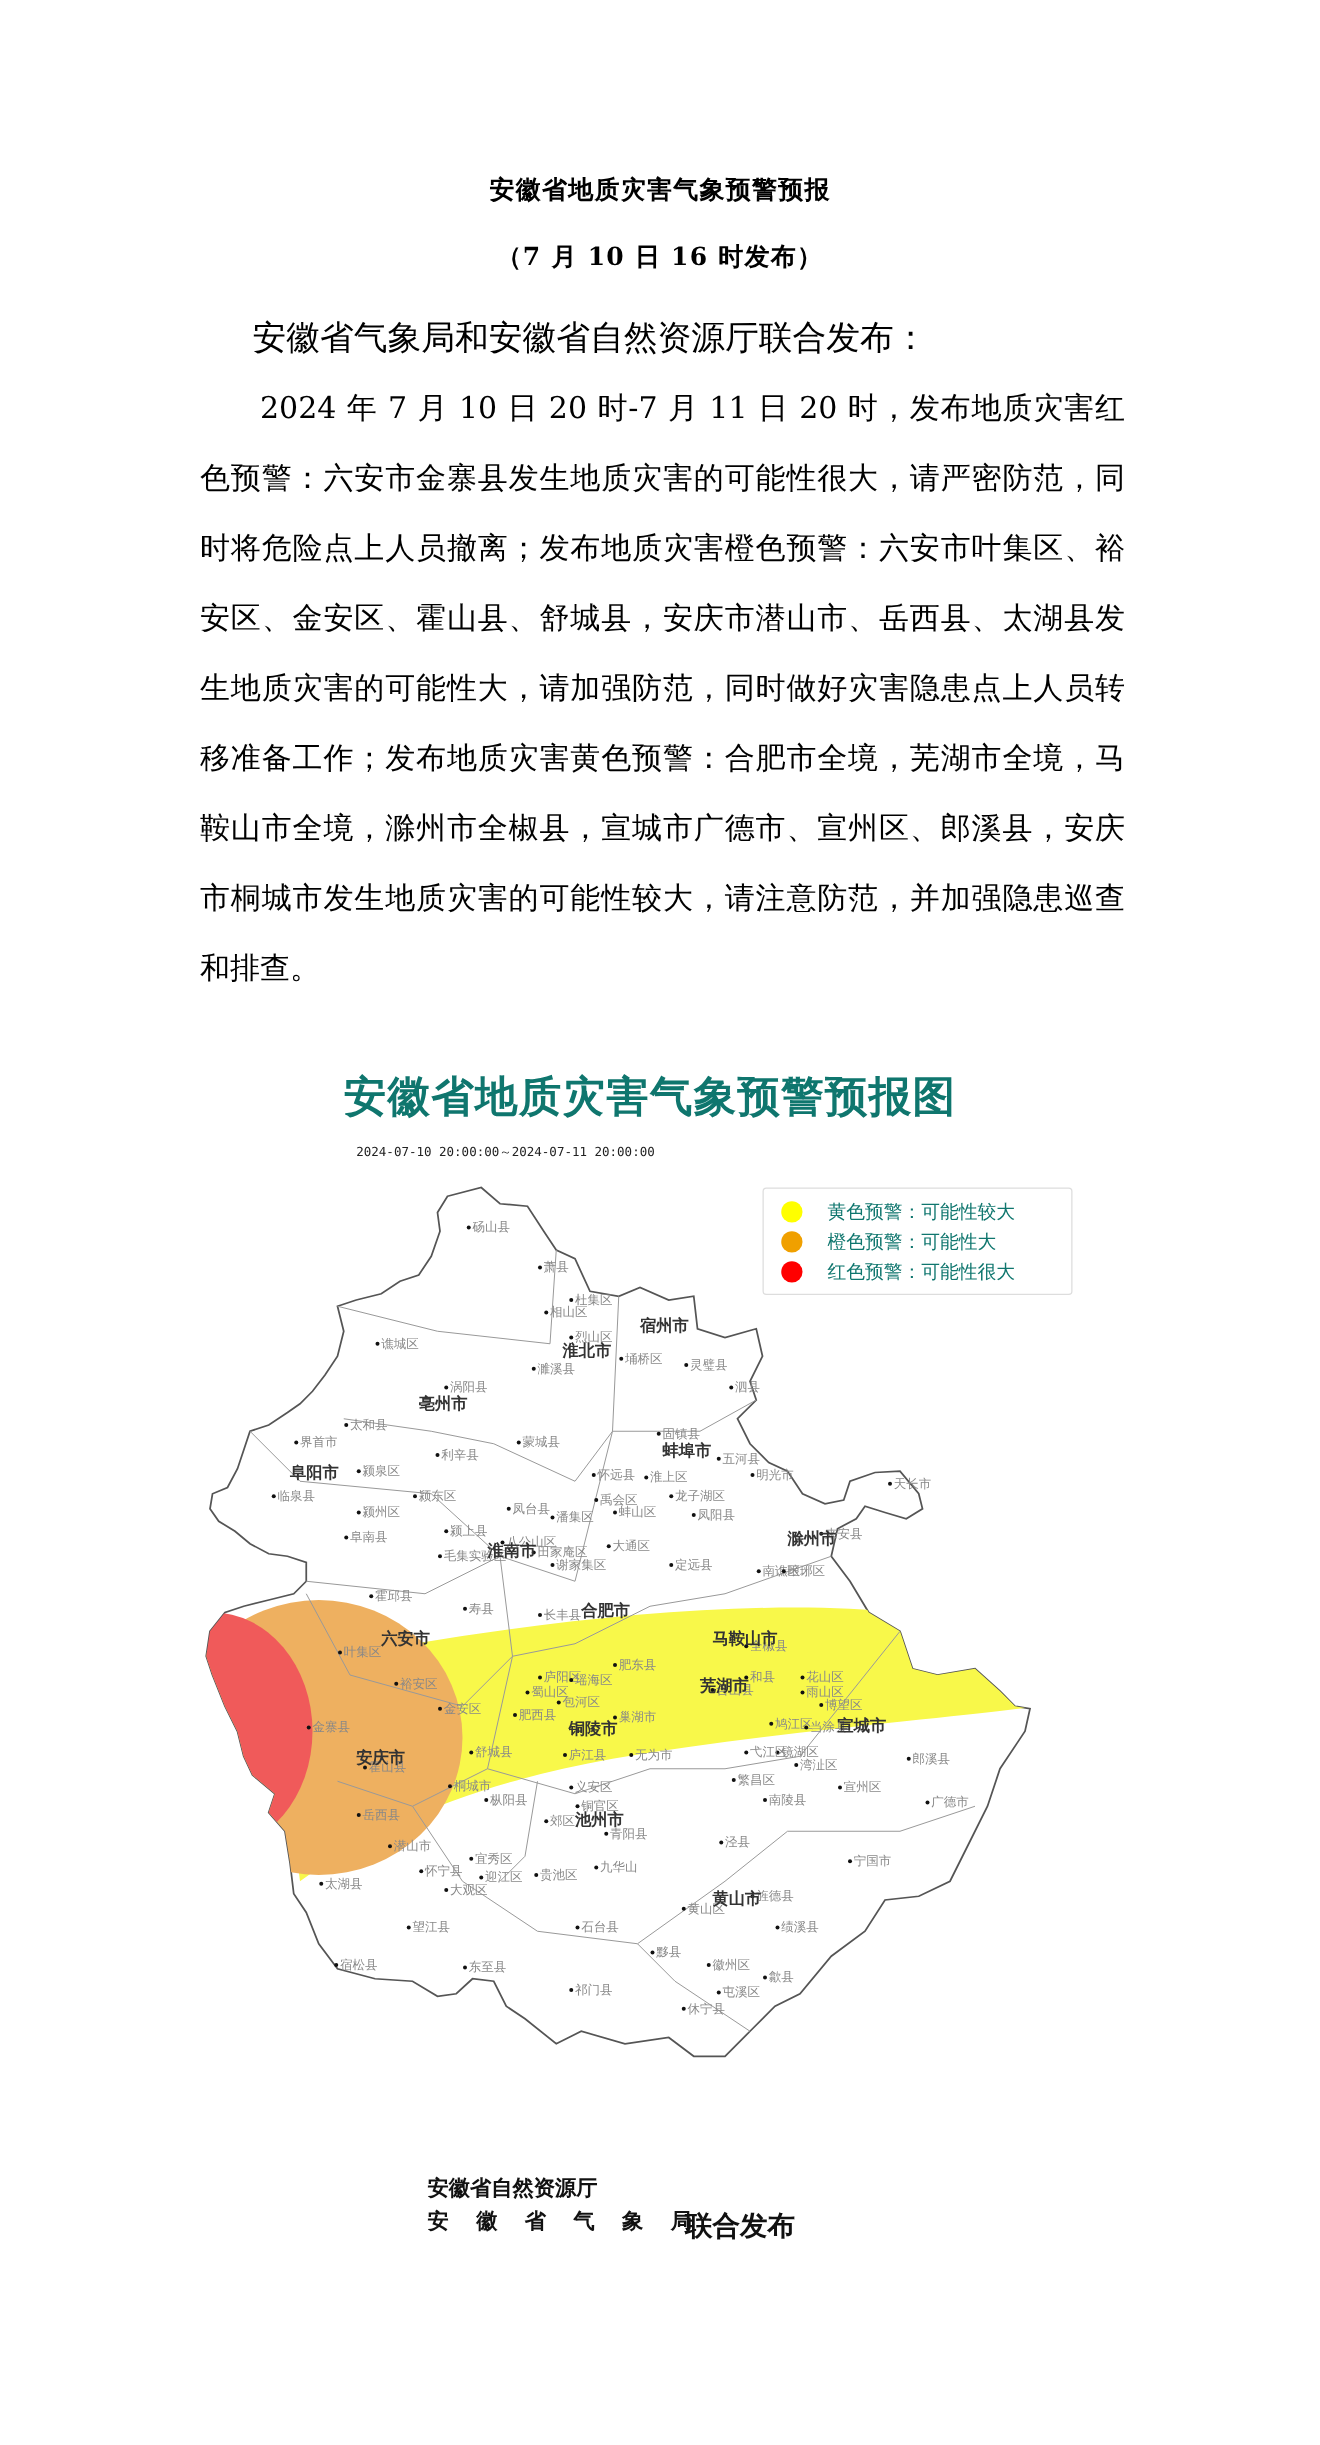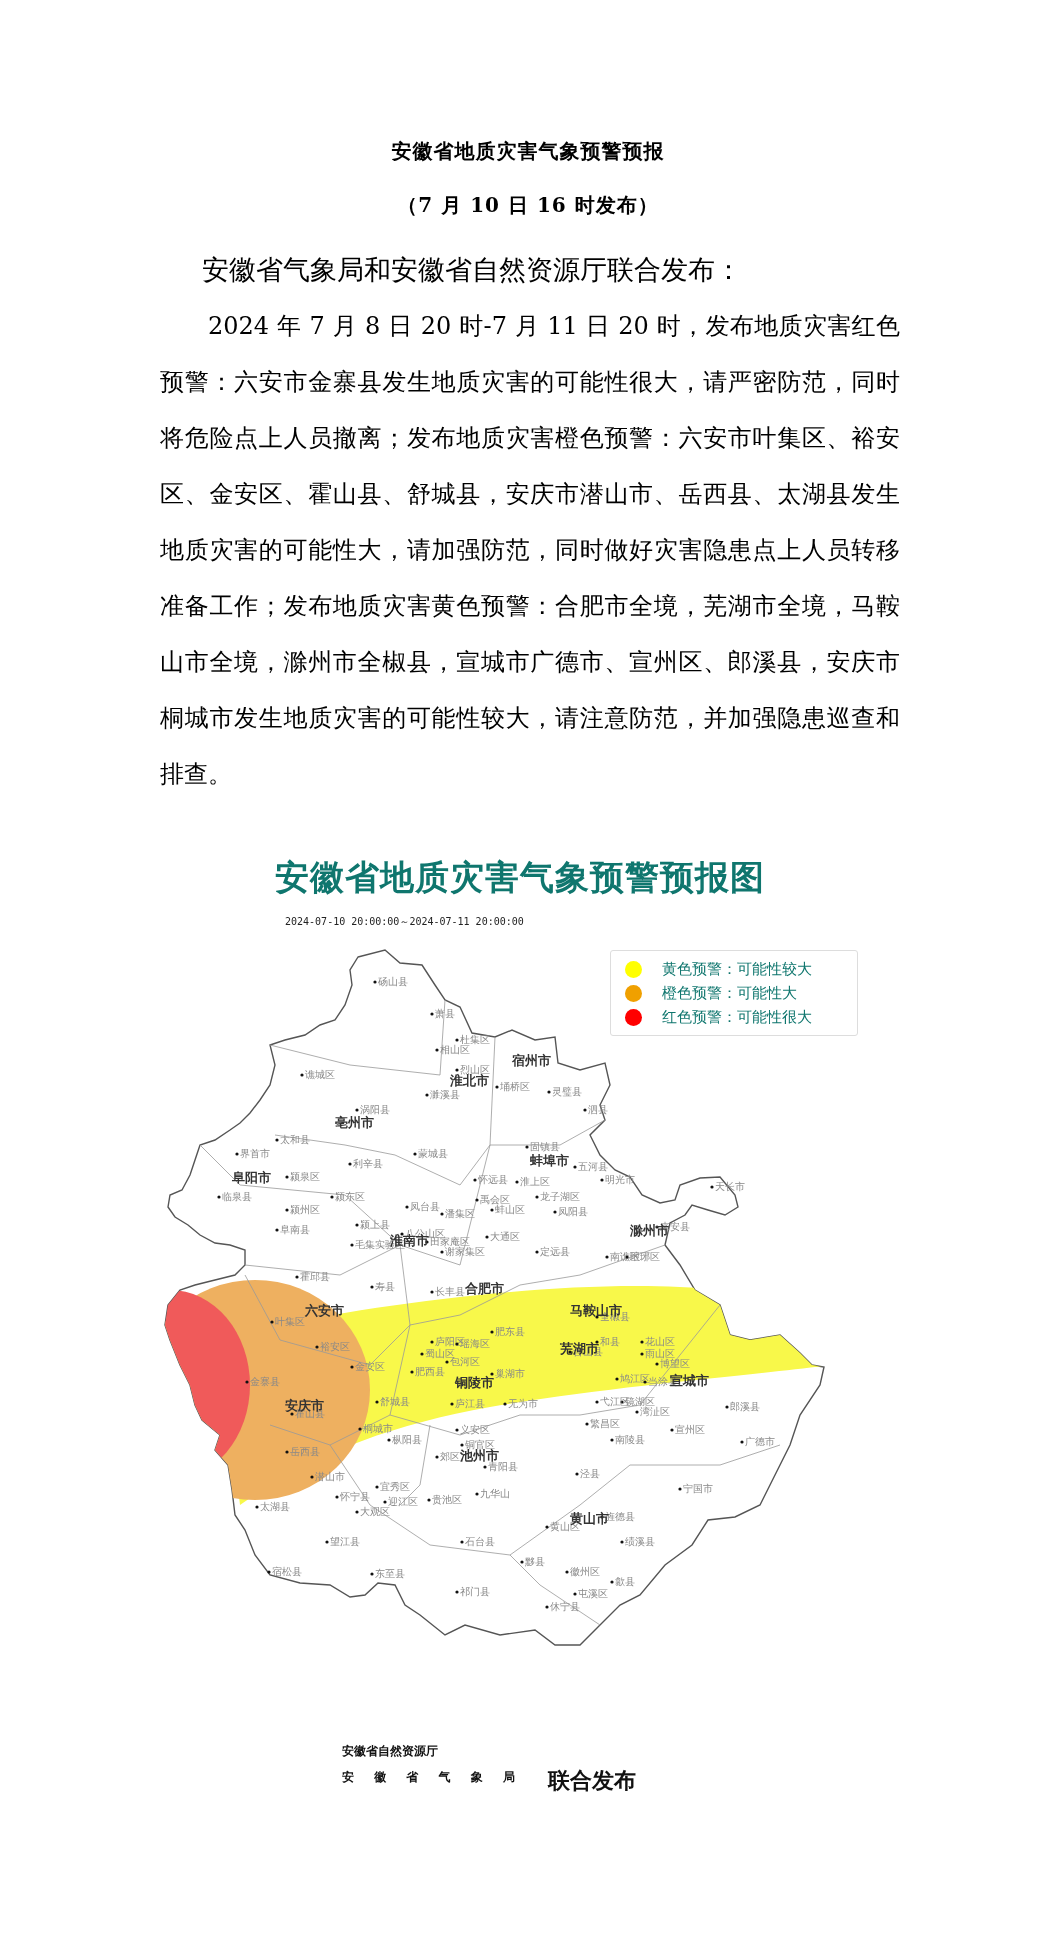--- a/index.html
+++ b/index.html
@@ -20,31 +20,31 @@
               font-size: 10px; color: #222; }
   .legend { position: absolute; left: 450px; top: 95px; width: 246px; height: 84px;
             border: 1px solid #ddd; border-radius: 3px; background: #fff;
             font-family: "DejaVu Sans", sans-serif; font-size: 15px; color: #0f766e; }
   .legend-row { position: absolute; left: 14px; height: 24px; display: flex; align-items: center; }
   .legend-dot { width: 17px; height: 17px; border-radius: 50%; margin-right: 20px; }
   .map-svg { position: absolute; left: 0; top: 90px; }
   .lbl { font-family: "DejaVu Sans", sans-serif; fill: #888; font-size: 10px; }
   .city { font-family: "DejaVu Sans", sans-serif; fill: #333; font-size: 13px; font-weight: bold; }
   .footer { position: absolute; top: 1738px; font-family: "DejaVu Sans", sans-serif; color: #111; }
-  .f-left { left: 342px; font-size: 12px; line-height: 26px; font-weight: bold; }
+  .f-left { left: 342px; font-size: 17px; line-height: 26px; font-weight: bold; }
   .f-left .spaced { letter-spacing: 8px; }
   .f-right { left: 548px; top: 1750px; font-size: 22px; font-weight: bold; margin-top: 16px; }
 </style>
 </head>
 <body>
 
 <div class="title t1">安徽省地质灾害气象预警预报</div>
 <div class="title t2">（7 月 10 日 16 时发布）</div>
 <div class="intro">安徽省气象局和安徽省自然资源厅联合发布：</div>
-<div class="body-para">2024 年 7 月 8 日 20 时-7 月 11 日 20 时，发布地质灾害红色预警：六安市金寨县发生地质灾害的可能性很大，请严密防范，同时将危险点上人员撤离；发布地质灾害橙色预警：六安市叶集区、裕安区、金安区、霍山县、舒城县，安庆市潜山市、岳西县、太湖县发生地质灾害的可能性大，请加强防范，同时做好灾害隐患点上人员转移准备工作；发布地质灾害黄色预警：合肥市全境，芜湖市全境，马鞍山市全境，滁州市全椒县，宣城市广德市、宣州区、郎溪县，安庆市桐城市发生地质灾害的可能性较大，请注意防范，并加强隐患巡查和排查。</div>
+<div class="body-para">2024 年 7 月 10 日 20 时-7 月 11 日 20 时，发布地质灾害红色预警：六安市金寨县发生地质灾害的可能性很大，请严密防范，同时将危险点上人员撤离；发布地质灾害橙色预警：六安市叶集区、裕安区、金安区、霍山县、舒城县，安庆市潜山市、岳西县、太湖县发生地质灾害的可能性大，请加强防范，同时做好灾害隐患点上人员转移准备工作；发布地质灾害黄色预警：合肥市全境，芜湖市全境，马鞍山市全境，滁州市全椒县，宣城市广德市、宣州区、郎溪县，安庆市桐城市发生地质灾害的可能性较大，请注意防范，并加强隐患巡查和排查。</div>
 
 <div class="map-block">
   <div class="map-title">安徽省地质灾害气象预警预报图</div>
   <div class="map-time">2024-07-10 20:00:00～2024-07-11 20:00:00</div>
 
   <svg class="map-svg" width="700" height="770" viewBox="0 0 700 770">
     <defs>
       <clipPath id="prov">
         <path id="provpath" d="M198,12 L225,5 L240,18 L262,20 L275,40 L285,55 L300,62 L312,88 L335,92 L352,85 L375,95 L395,92 L398,118 L420,125 L445,118 L450,140 L440,160 L445,175 L430,190 L440,210 L455,225 L470,232 L482,250 L500,258 L515,255 L520,240 L540,233 L560,232 L575,250 L578,262 L565,270 L548,265 L532,260 L525,270 L510,278 L505,300 L520,320 L535,345 L560,360 L570,390 L590,395 L620,390 L640,408 L652,420 L664,422 L660,440 L640,470 L630,500 L610,540 L600,560 L575,572 L548,575 L532,600 L505,620 L480,650 L460,660 L440,680 L420,700 L395,700 L375,685 L340,690 L305,680 L285,690 L260,670 L245,660 L235,640 L218,638 L205,650 L190,652 L170,640 L140,638 L110,630 L95,610 L85,585 L75,570 L72,545 L68,520 L55,505 L60,490 L42,475 L35,460 L30,440 L20,420 L10,395 L5,380 L8,360 L20,345 L35,340 L55,335 L75,330 L85,320 L85,305 L70,300 L55,298 L40,290 L28,280 L15,272 L8,262 L10,250 L22,245 L30,230 L35,215 L40,200 L55,195 L70,185 L80,178 L90,168 L100,155 L110,140 L115,120 L110,100 L125,95 L145,90 L160,80 L175,75 L185,60 L192,40 L190,25 Z"></path>
       </clipPath>

